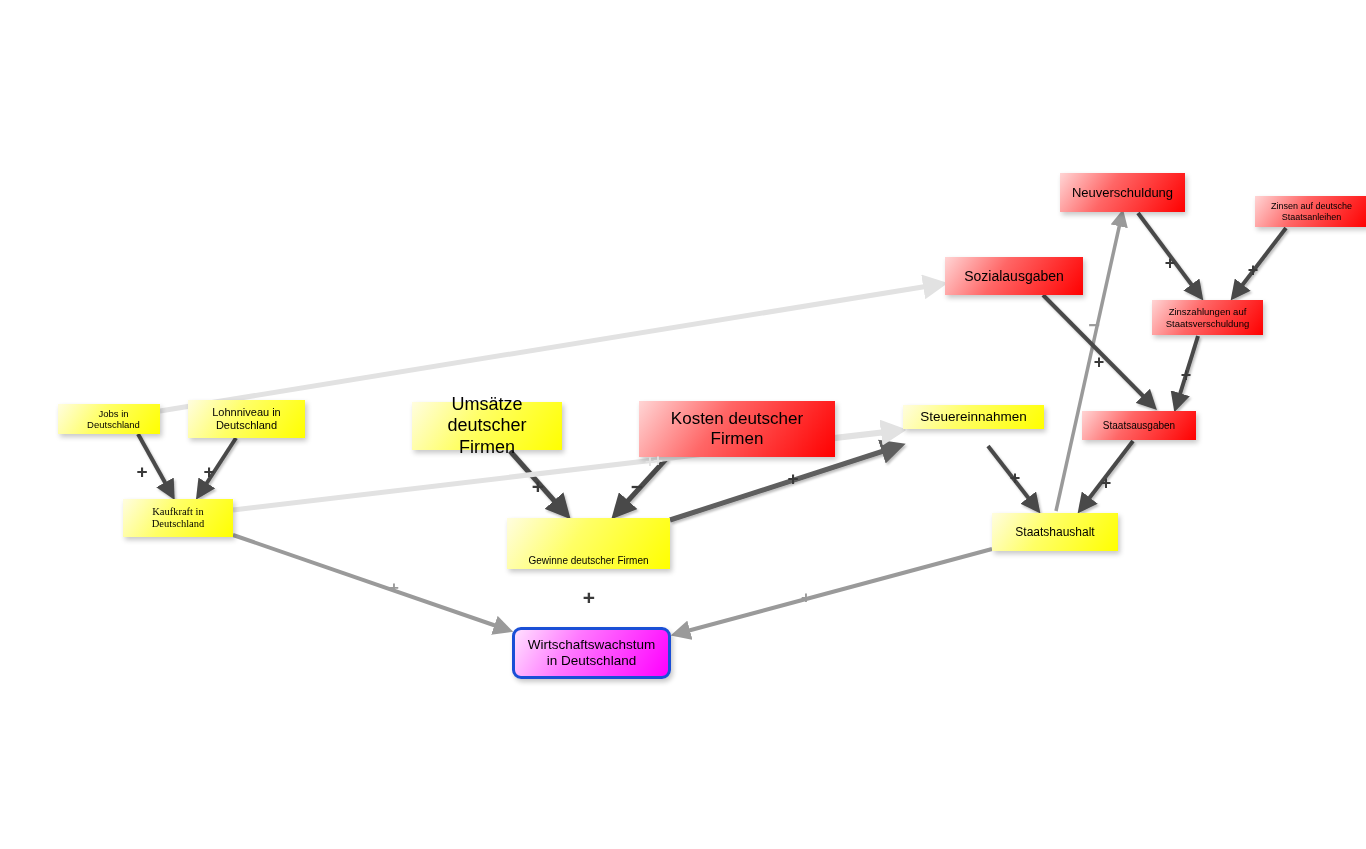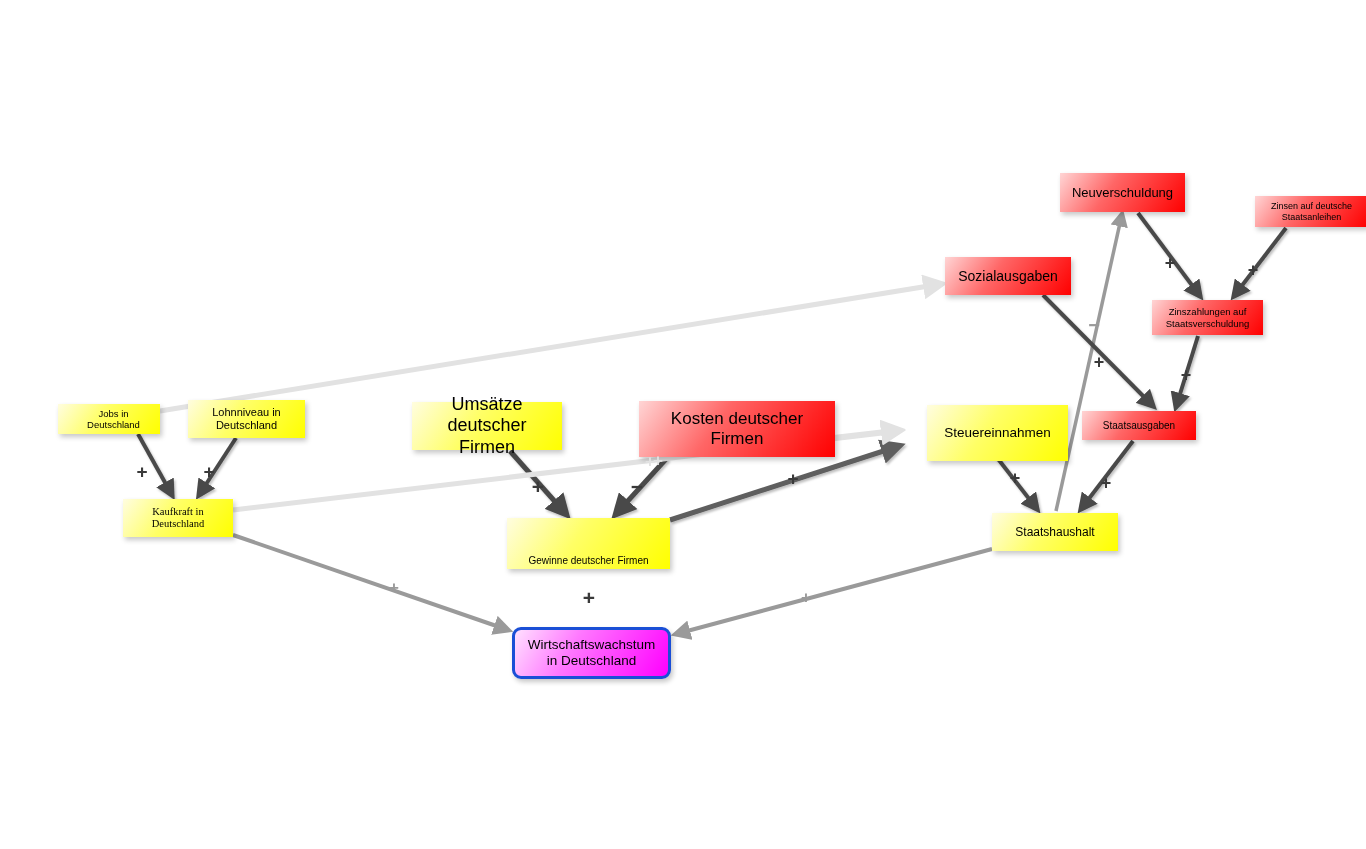--- a/index.html
+++ b/index.html
@@ -91,27 +91,27 @@
       </div>
       <div class="node n-red" style="left: 639px; top: 401px; width: 196px; height: 56px; font-size: 17px;">
         <span>Kosten deutscher Firmen</span>
       </div>
       <div class="node n-yellow" style="left: 507px; top: 518px; width: 163px; height: 51px; font-size: 10px; align-items: flex-end;">
         <span>Gewinne deutscher Firmen</span>
       </div>
       <div class="node n-magenta" style="left: 512px; top: 627px; width: 159px; height: 52px; font-size: 13.5px;">
         <span>Wirtschaftswachstum in Deutschland</span>
       </div>
-      <div class="node n-yellow" style="left: 927px; top: 405px; width: 141px; height: 56px; font-size: 13.5px;">
+      <div class="node n-yellow" style="left: 903px; top: 405px; width: 141px; height: 24px; font-size: 13.5px;">
         <span>Steuereinnahmen</span>
       </div>
       <div class="node n-yellow" style="left: 992px; top: 513px; width: 126px; height: 38px; font-size: 12px;">
         <span>Staatshaushalt</span>
       </div>
-      <div class="node n-red" style="left: 945px; top: 257px; width: 126px; height: 38px; font-size: 14px;">
+      <div class="node n-red" style="left: 945px; top: 257px; width: 138px; height: 38px; font-size: 14px;">
         <span>Sozialausgaben</span>
       </div>
       <div class="node n-red" style="left: 1060px; top: 173px; width: 125px; height: 39px; font-size: 13px;">
         <span>Neuverschuldung</span>
       </div>
       <div class="node n-red" style="left: 1255px; top: 196px; width: 113px; height: 31px; font-size: 9px;">
         <span>Zinsen auf deutsche Staatsanleihen</span>
       </div>
       <div class="node n-red" style="left: 1152px; top: 300px; width: 111px; height: 35px; font-size: 9.5px;">
         <span>Zinszahlungen auf Staatsverschuldung</span>

